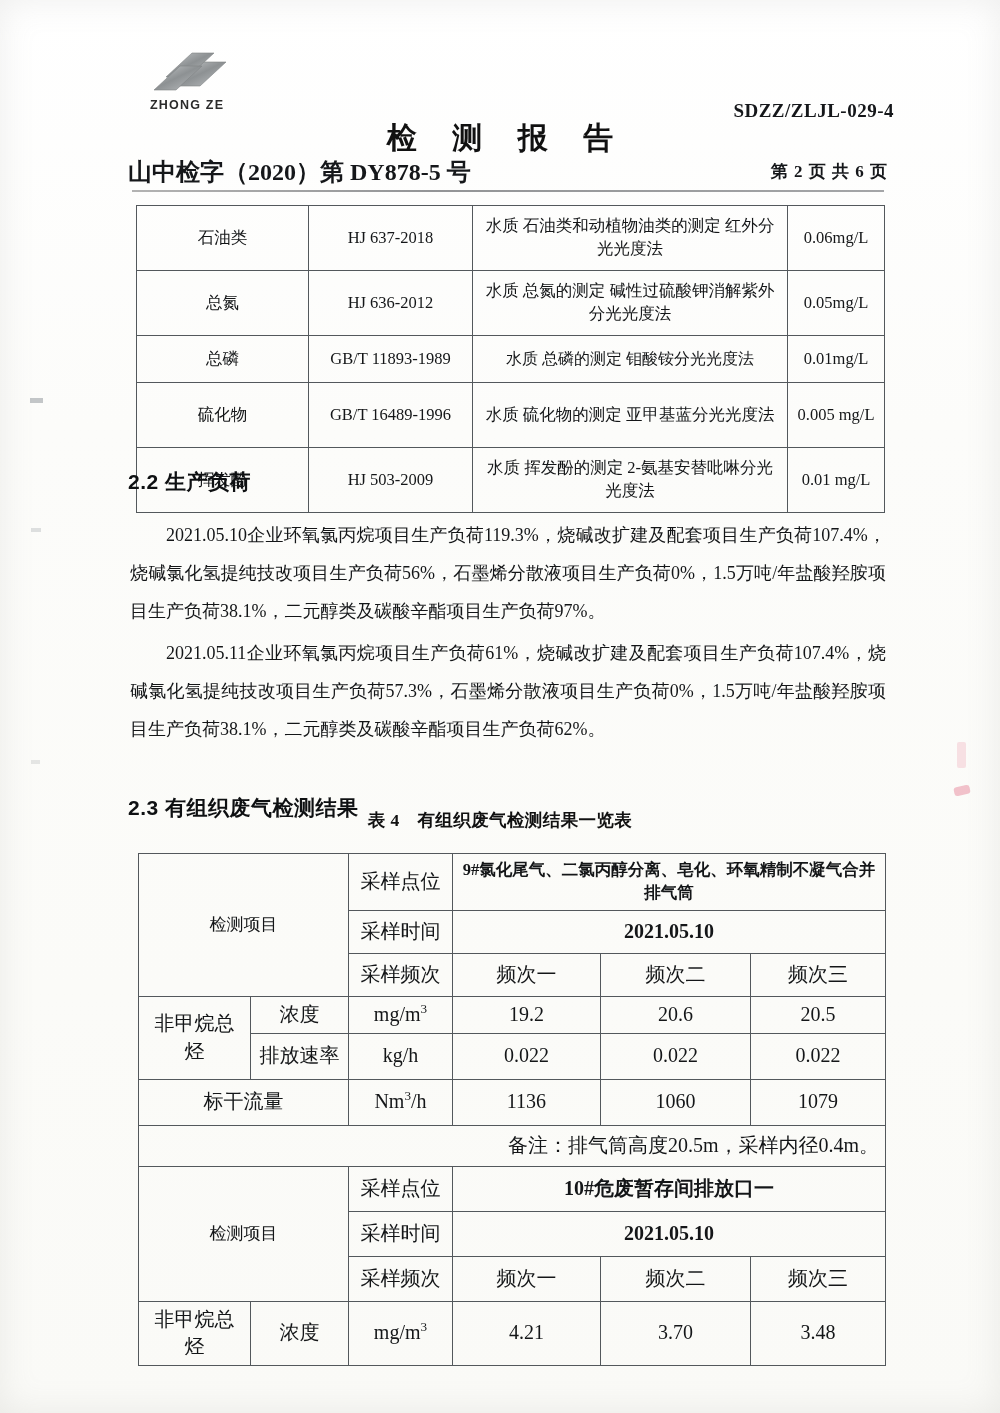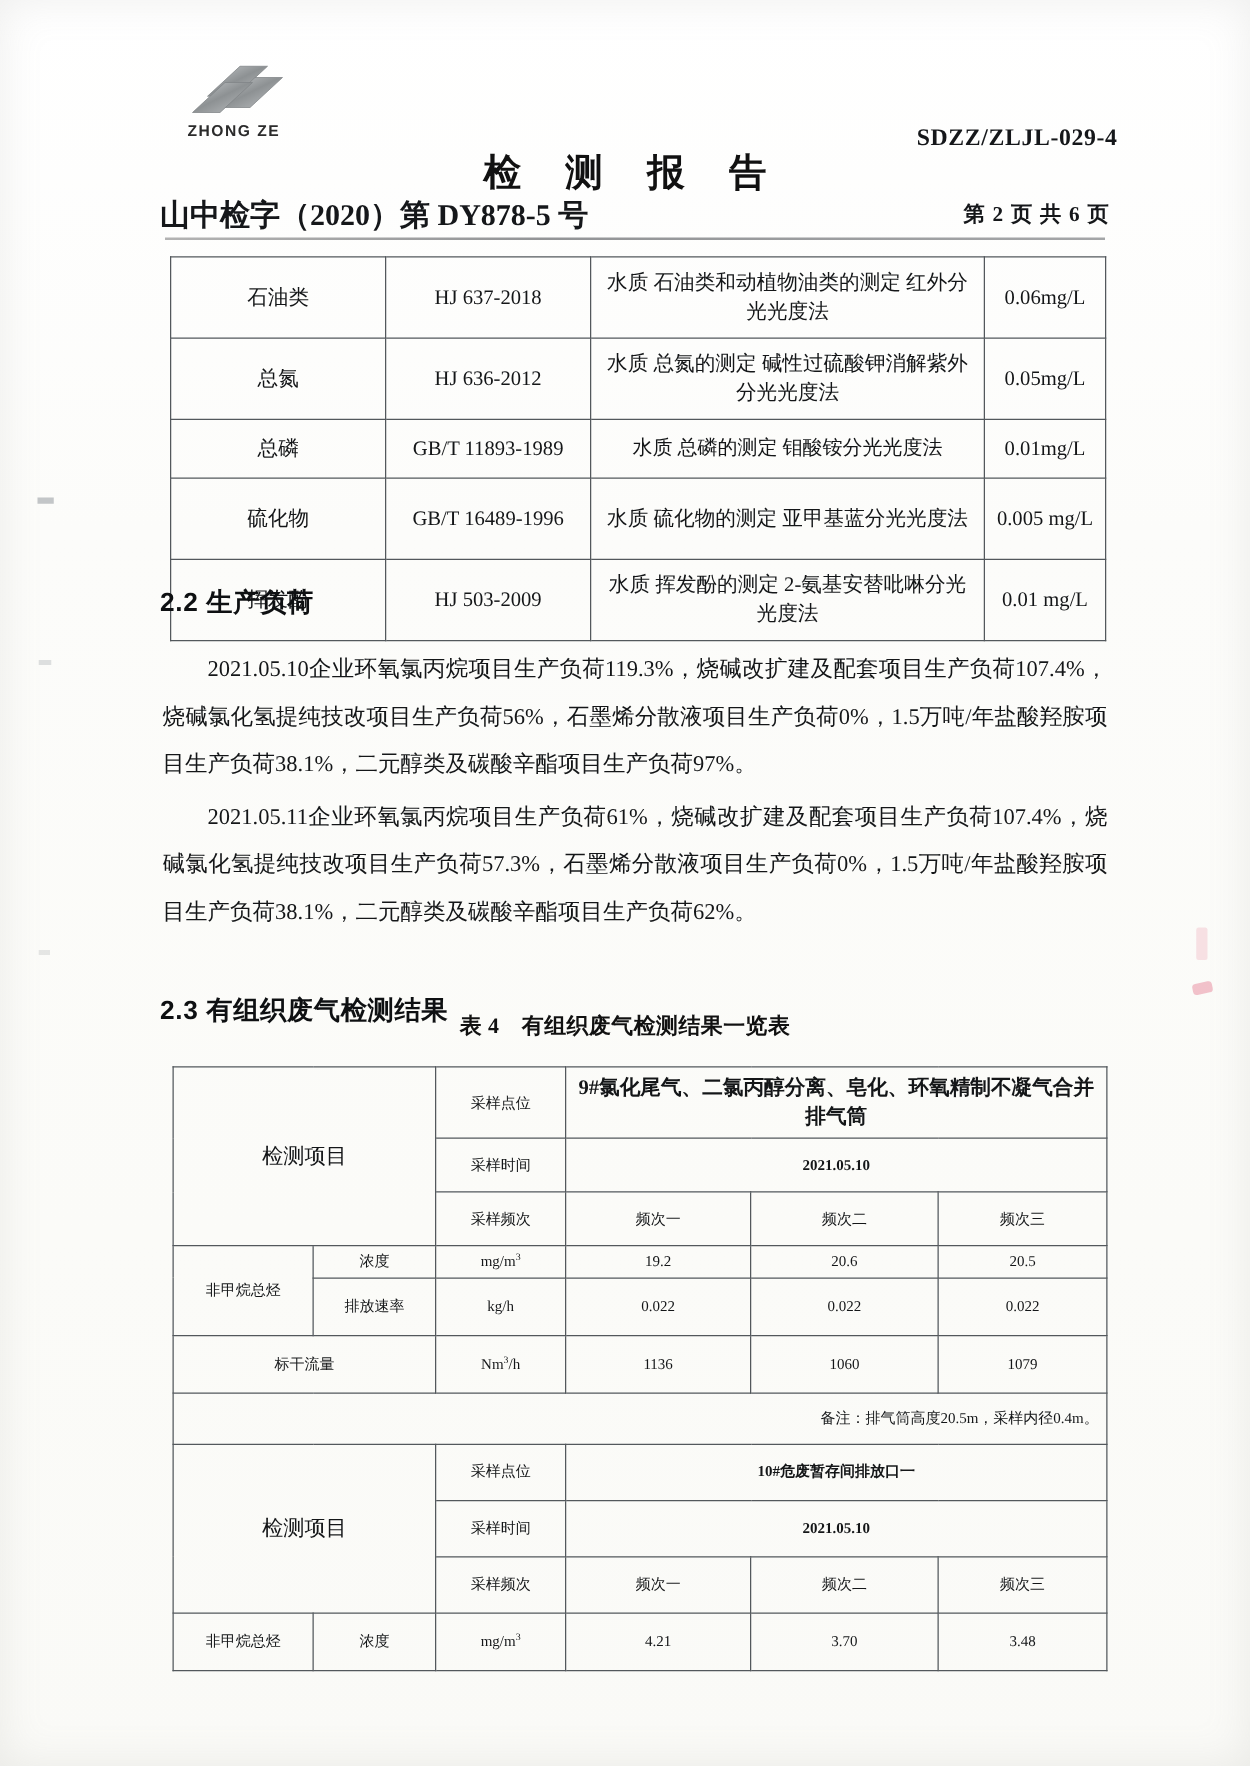--- a/index.html
+++ b/index.html
@@ -77,21 +77,21 @@
     line-height:1.38;
     color:#141618;
   }
   .c{text-align:center;}
   .l{text-align:right;}
   .b{font-weight:bold;}
   
   #table1{left:136px;top:205px;width:748px;padding-left:32px;}
   
   #table4{left:138px;top:853px;width:747px;}
-  .t4 td{font-size:12px;}
+  .t4 td{font-size:20px;}
   
   .h2{
     position:absolute;
     font-family:"Liberation Sans","DejaVu Sans",sans-serif;
     font-weight:bold;font-size:21px;letter-spacing:.5px;
     color:#0e1012;
     text-align:center;
   }
   #h22{left:128px;top:468px;}
   #h23{left:128px;top:794px;}

